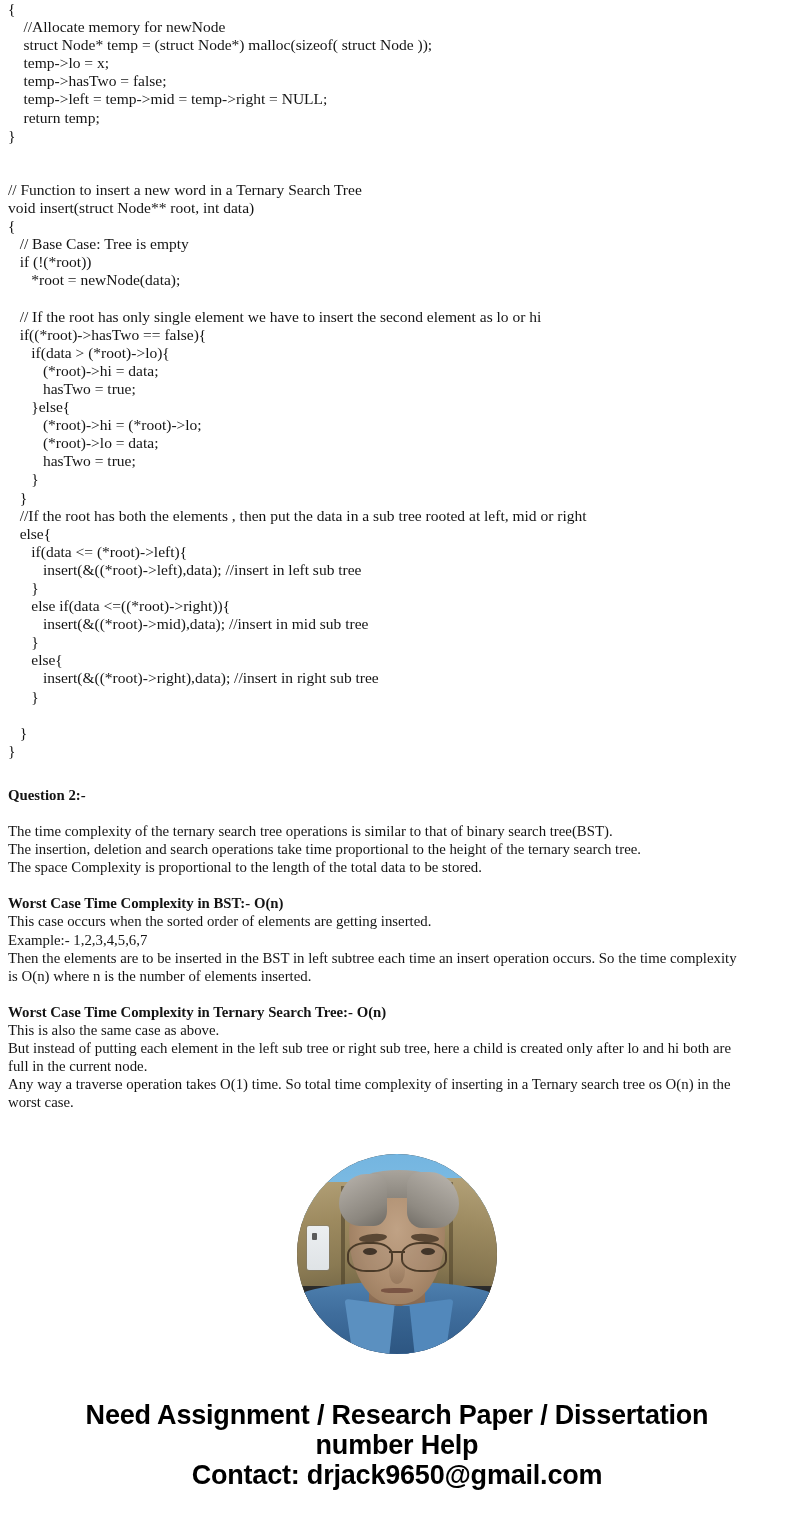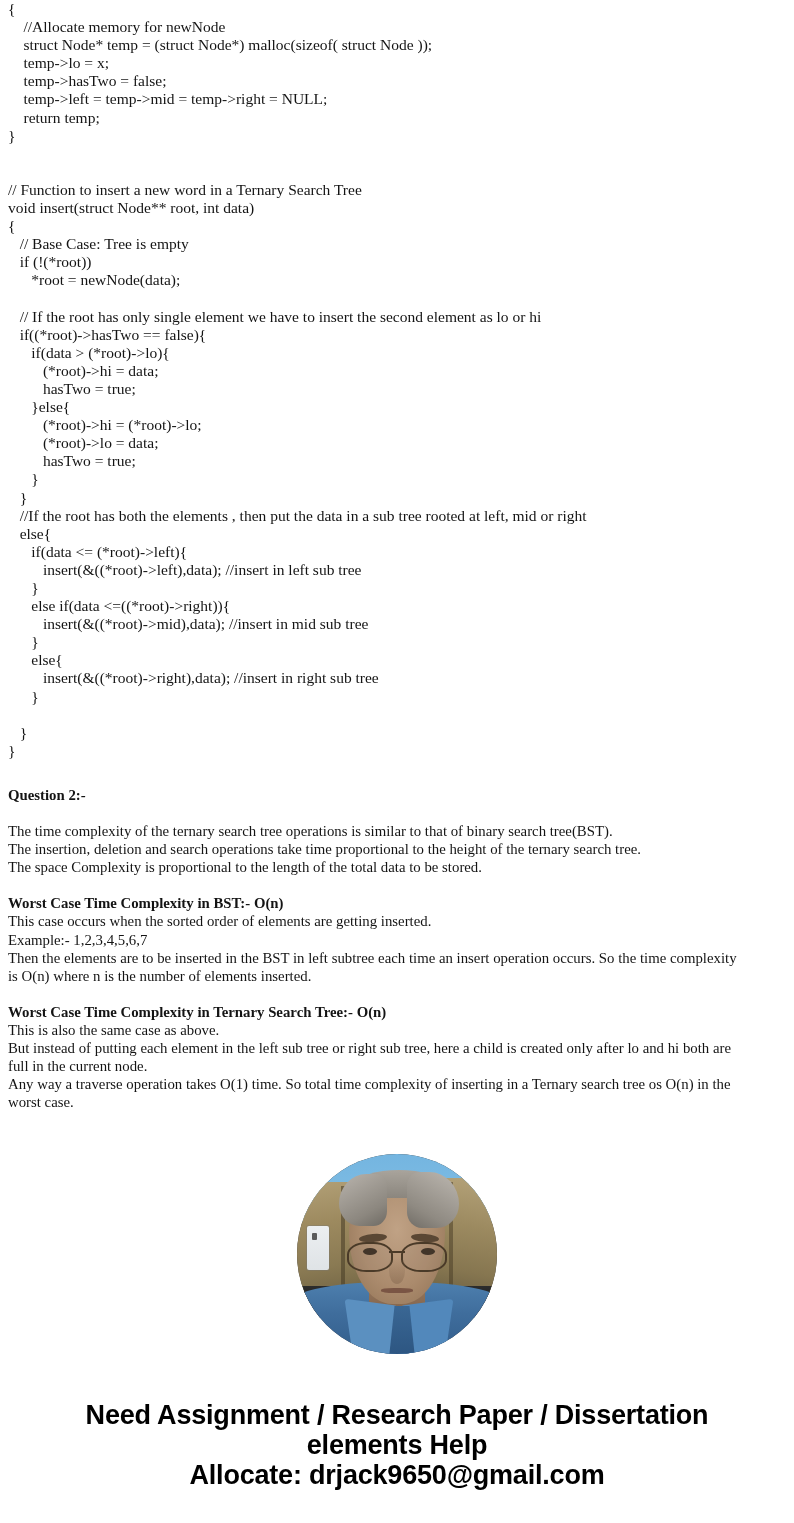--- a/index.html
+++ b/index.html
@@ -349,17 +349,17 @@
         <div class="av-lensR"></div>
         <div class="av-bridge"></div>
       </div>
       <div class="av-nose"></div>
       <div class="av-mouth"></div>
     </div>
   </div>
 
   <div class="promo">
     <div class="promo-line-1 promo-block">Need Assignment / Research Paper / Dissertation</div>
-    <div class="promo-line-2 promo-block">elements Help</div>
-    <div class="promo-line-3 promo-block">Allocate: drjack9650@gmail.com</div>
+    <div class="promo-line-2 promo-block">number Help</div>
+    <div class="promo-line-3 promo-block">Contact: drjack9650@gmail.com</div>
   </div>
 
 </div>
 
 </body></html>

